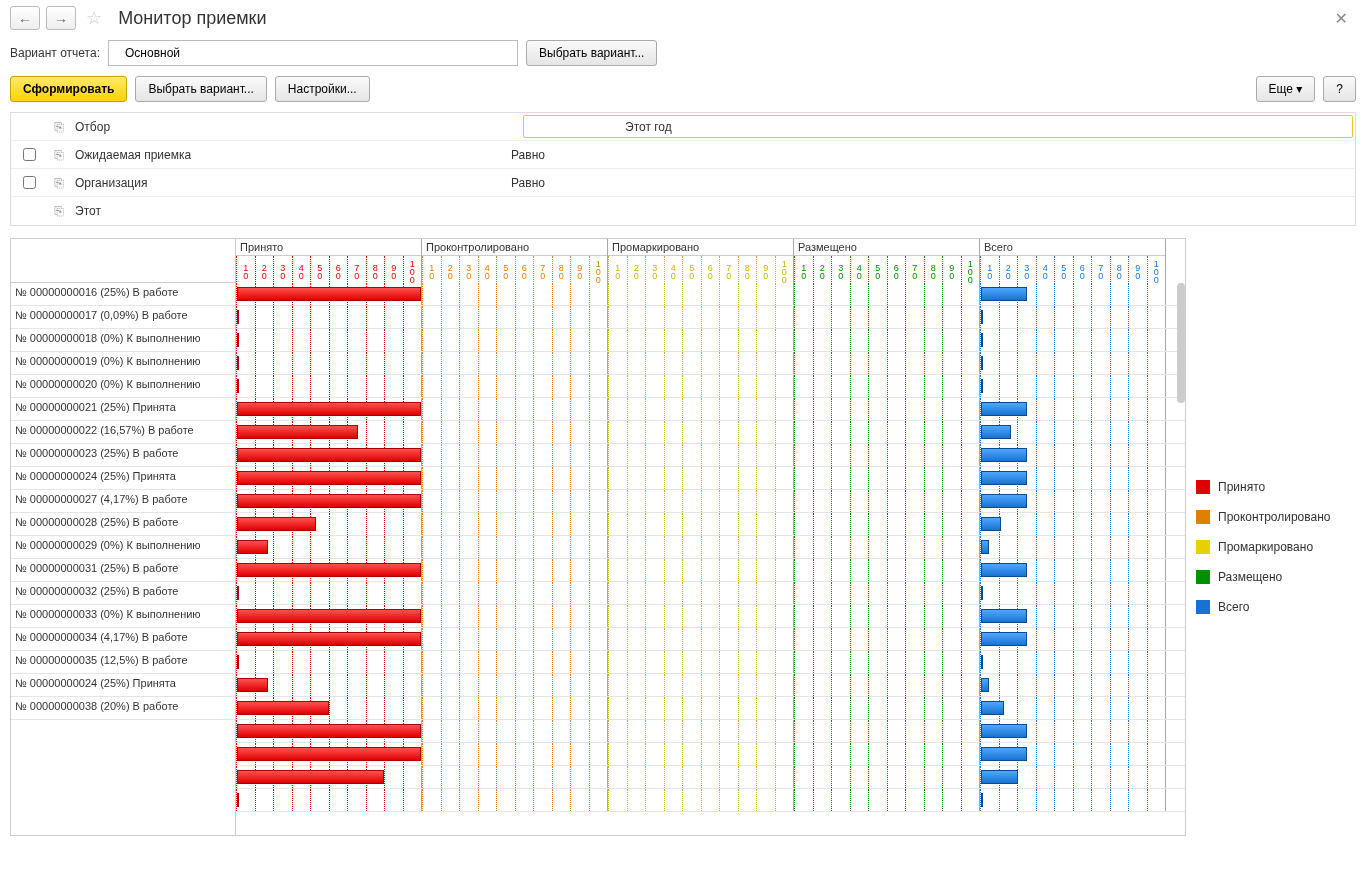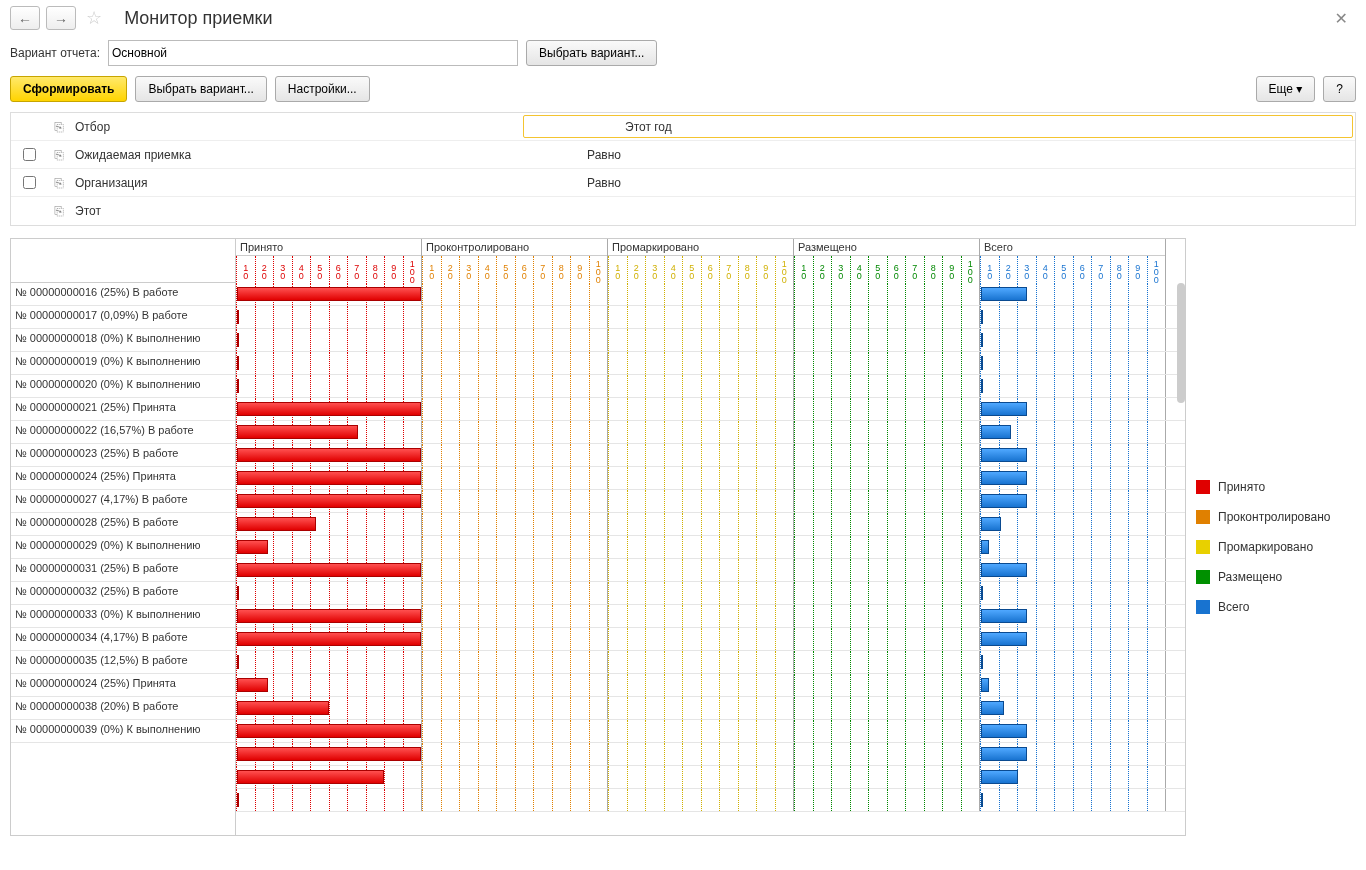--- a/index.html
+++ b/index.html
@@ -1,40 +1,40 @@
 <!DOCTYPE html>
 <html><head>
 <meta charset="utf-8">
 <style>
 * { box-sizing: border-box; margin: 0; padding: 0; }
 body { font-family: Arial, sans-serif; font-size: 12px; background: #fff; color: #333; }
 
 .toolbar-top { display: flex; align-items: center; padding: 6px 10px; gap: 6px; }
 .nav-btn { width: 30px; height: 24px; border: 1px solid #bbb; background: linear-gradient(#fff,#eee); border-radius: 3px; display: flex; align-items: center; justify-content: center; cursor: pointer; color: #666; font-size: 14px; }
 .star { font-size: 18px; color: #ccc; cursor: pointer; margin: 0 4px; }
-.page-title { font-size: 18px; margin-left: 12px; }
+.page-title { font-size: 18px; margin-left: 6px; }
 .close-x { margin-left: auto; font-size: 16px; color: #888; cursor: pointer; padding: 0 8px; }
 
 .row1 { display: flex; align-items: center; gap: 8px; padding: 4px 10px; }
 .label { font-size: 12px; }
-.text-input { height: 26px; border: 1px solid #bbb; padding: 2px 3px; font-size: 12px; background: #fff; }
+.text-input { height: 26px; border: 1px solid #bbb; padding: 2px 16px; font-size: 12px; background: #fff; }
 .variant-input { width: 410px; }
 .btn { height: 26px; padding: 0 12px; border: 1px solid #aaa; background: linear-gradient(#fafafa,#e5e5e5); border-radius: 3px; font-size: 12px; cursor: pointer; }
 .btn-yellow { background: linear-gradient(#ffe96b,#ffd400); border-color: #c7a500; font-weight: bold; }
 
 .row2 { display: flex; align-items: center; gap: 8px; padding: 6px 10px; }
 .spacer { flex: 1; }
 
 .filters { border: 1px solid #ddd; margin: 4px 10px; }
 .filter-row { display: flex; align-items: center; border-bottom: 1px solid #eee; height: 28px; }
 .filter-row:last-child { border-bottom: none; }
 .fcell-check { width: 36px; display: flex; justify-content: center; }
 .fcell-icon { width: 24px; color: #888; font-size: 12px; text-align: center; }
 .fcell-name { width: 440px; padding-left: 4px; }
-.fcell-cond { width: 110px; text-align: right; }
+.fcell-cond { width: 110px; }
 .fcell-val { flex: 1; padding-left: 4px; }
 .highlight-row .fcell-val, .highlight-row .fcell-cond { }
 .highlight-row { position: relative; }
 .highlight-row::after { content:""; position:absolute; left: 512px; right: 2px; top:2px; bottom:2px; border:1px solid #f4c430; pointer-events:none; border-radius:2px; }
 
 .report { margin: 8px 10px; border: 1px solid #ccc; position: relative; height: 598px; display: flex; }
 .rows-col { width: 225px; border-right: 1px solid #ccc; flex-shrink: 0; }
 .rows-header { height: 44px; border-bottom: 1px solid #ccc; }
 .row-item { height: 23px; border-bottom: 1px solid #e5e5e5; padding: 3px 4px; font-size: 11px; white-space: nowrap; overflow: hidden; }
 
@@ -149,21 +149,20 @@
             <div class="row-item">№ 00000000027 (4,17%) В работе</div>
             <div class="row-item">№ 00000000028 (25%) В работе</div>
             <div class="row-item">№ 00000000029 (0%) К выполнению</div>
             <div class="row-item">№ 00000000031 (25%) В работе</div>
             <div class="row-item">№ 00000000032 (25%) В работе</div>
             <div class="row-item">№ 00000000033 (0%) К выполнению</div>
             <div class="row-item">№ 00000000034 (4,17%) В работе</div>
             <div class="row-item">№ 00000000035 (12,5%) В работе</div>
             <div class="row-item">№ 00000000024 (25%) Принята</div>
             <div class="row-item">№ 00000000038 (20%) В работе</div>
-            <div class="row-item">№ 00000000039 (0%) К выполнению</div>
           </div>
       </div>
       <div class="chart-area">
         <div class="chart-headers" id="chart-headers">
             <div class="col-group" style="width: 186px;">
               <div class="col-group-title">Принято</div>
               <div class="col-ticks">
                 <div class="tick c-red b-red">
                   <div class="tick-label">
                     <span>1</span>

